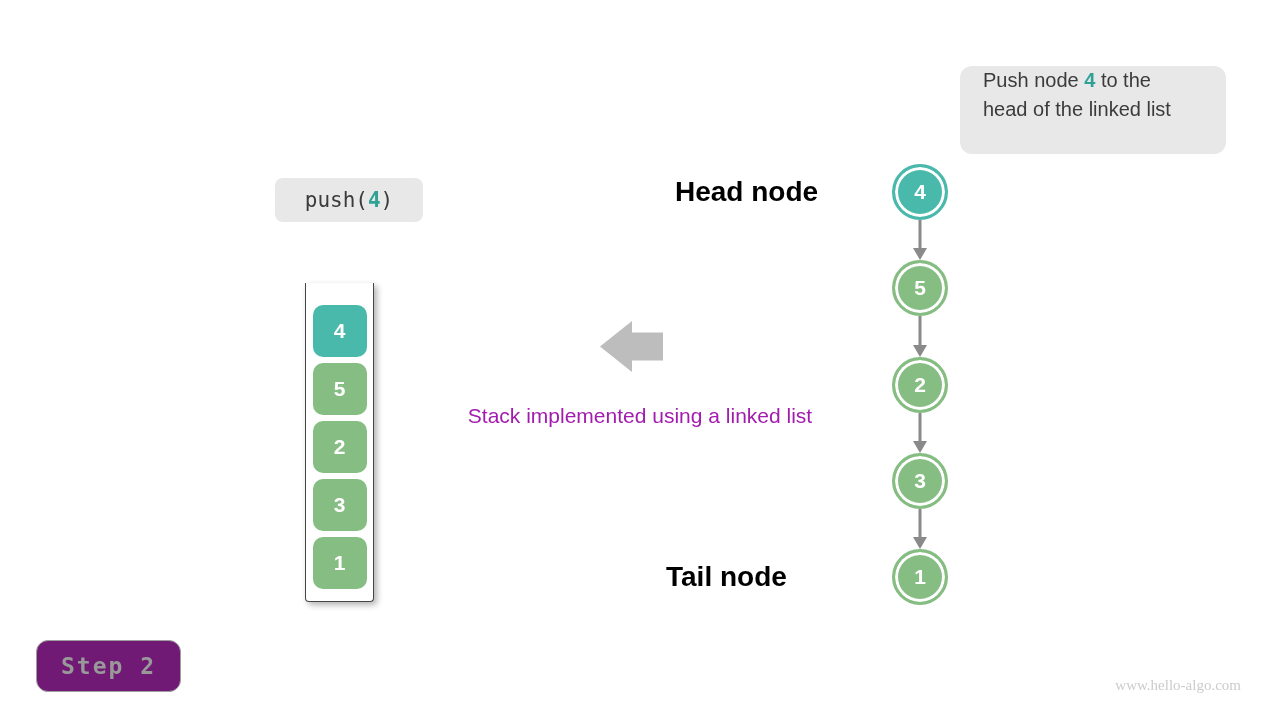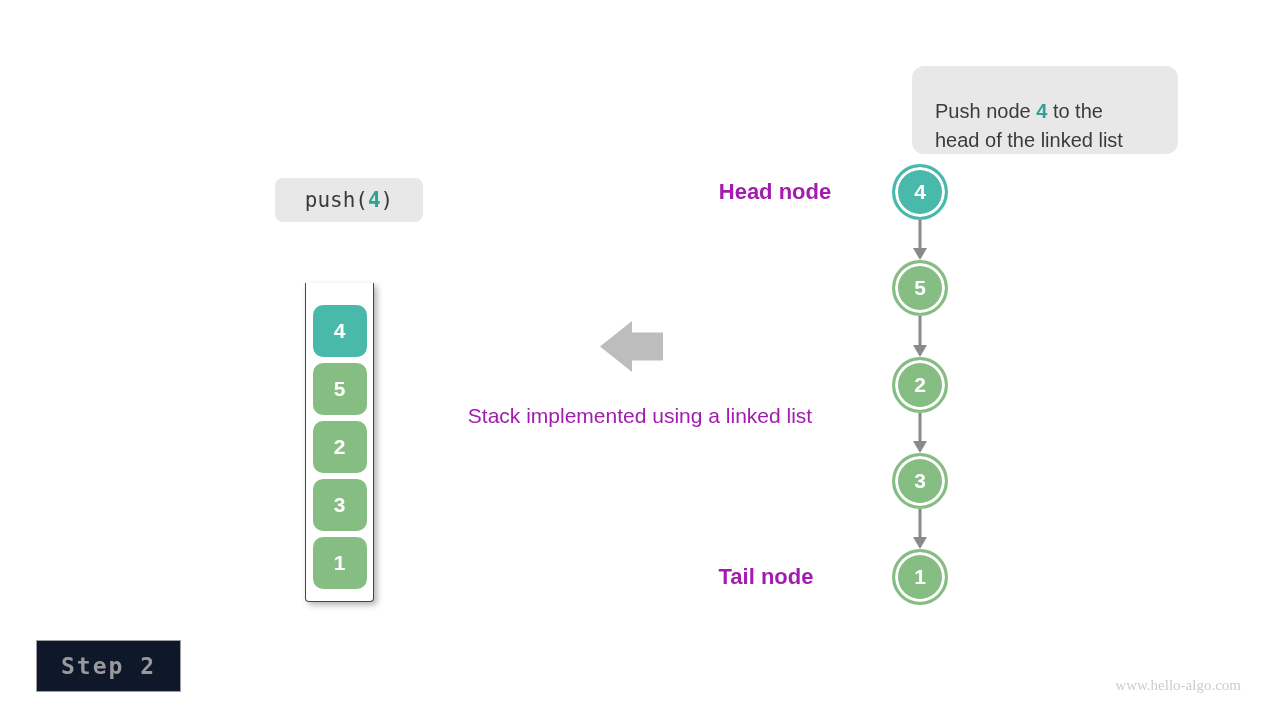--- a/index.html
+++ b/index.html
@@ -8,26 +8,26 @@
     width: 1280px;
     height: 720px;
     background: #ffffff;
     overflow: hidden;
     font-family: "Liberation Sans", "DejaVu Sans", sans-serif;
   }
 
   
   .callout {
     position: absolute;
-    left: 912px; top: 66px;
+    left: 960px; top: 66px;
     width: 266px; height: 88px;
     box-sizing: border-box;
     background: #e8e8e8;
     border-radius: 12px;
-    padding: 31px 10px 0 23px;
+    padding: 0 10px 0 23px;
     font-size: 20px;
     line-height: 29px;
     color: #3b3b3b;
   }
   .accent-text { color: #2fa195; font-weight: bold; }
 
   
   .code-label {
     position: absolute;
     left: 275px; top: 178px;
@@ -114,38 +114,38 @@
     position: absolute; bottom: 0; left: 50%; transform: translateX(-50%);
     width: 0; height: 0;
     border-left: 7px solid transparent;
     border-right: 7px solid transparent;
     border-top: 12px solid #8a8a8a;
   }
 
   .node-label {
     position: absolute;
     width: 200px;
-    text-align: center;
-    font-size: 22px;
+    text-align: left;
+    font-size: 28px;
     font-weight: bold;
-    color: #a21caf;
+    color: #000000;
     line-height: 28px;
   }
   .node-label.head { left: 675px; top: 178px; }
   .node-label.tail { left: 666px; top: 563px; }
 
   
   .step-box {
     position: absolute;
     left: 36px; top: 640px;
     width: 145px; height: 52px;
     box-sizing: border-box;
-    background: #0f172a;
+    background: #701a75;
     border: 1.5px solid #9e9e9e;
-    border-radius: 0;
+    border-radius: 12px;
     display: flex; align-items: center; justify-content: center;
     font-family: "DejaVu Sans Mono", "Liberation Mono", monospace;
     font-size: 23px;
     font-weight: 600;
     letter-spacing: 2px;
     color: #999999;
   }
 
   
   .watermark {

